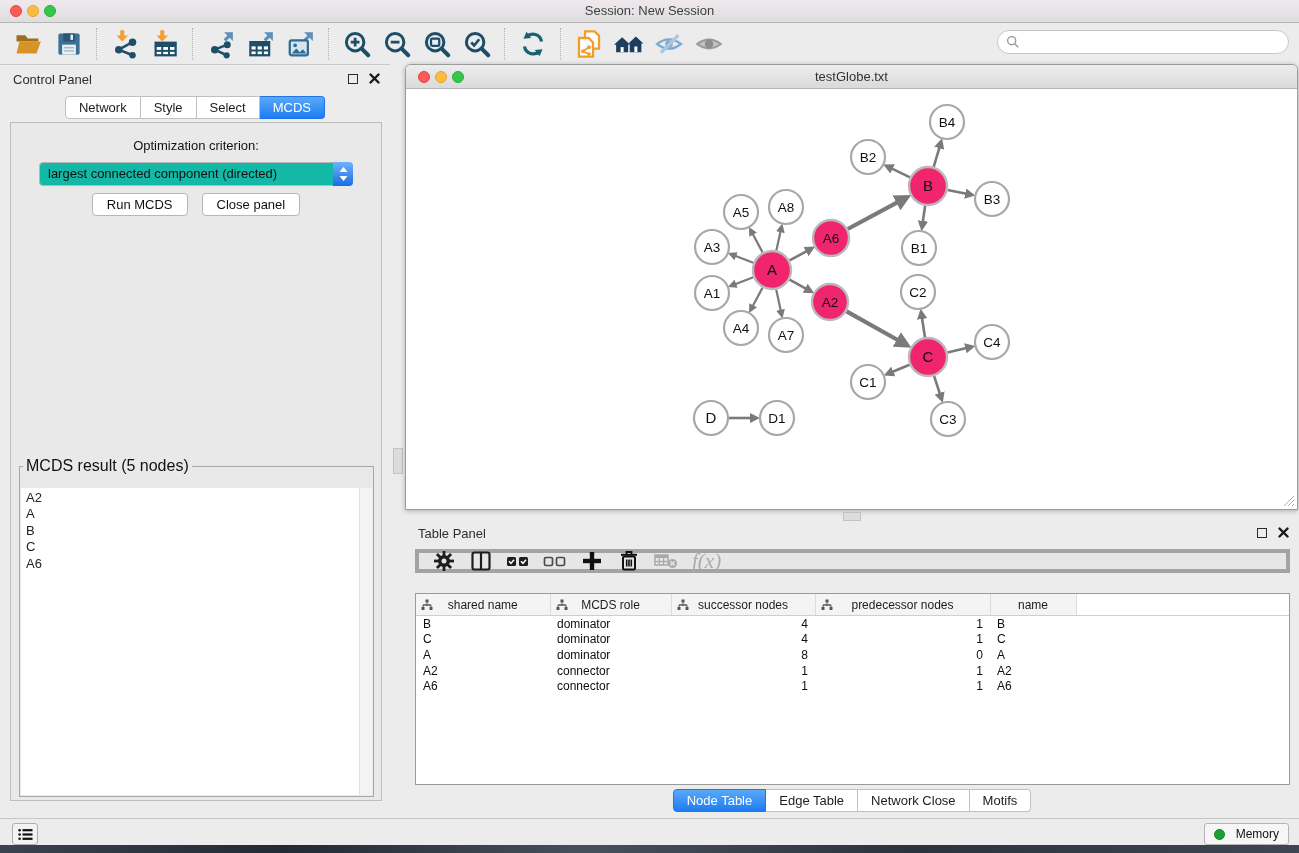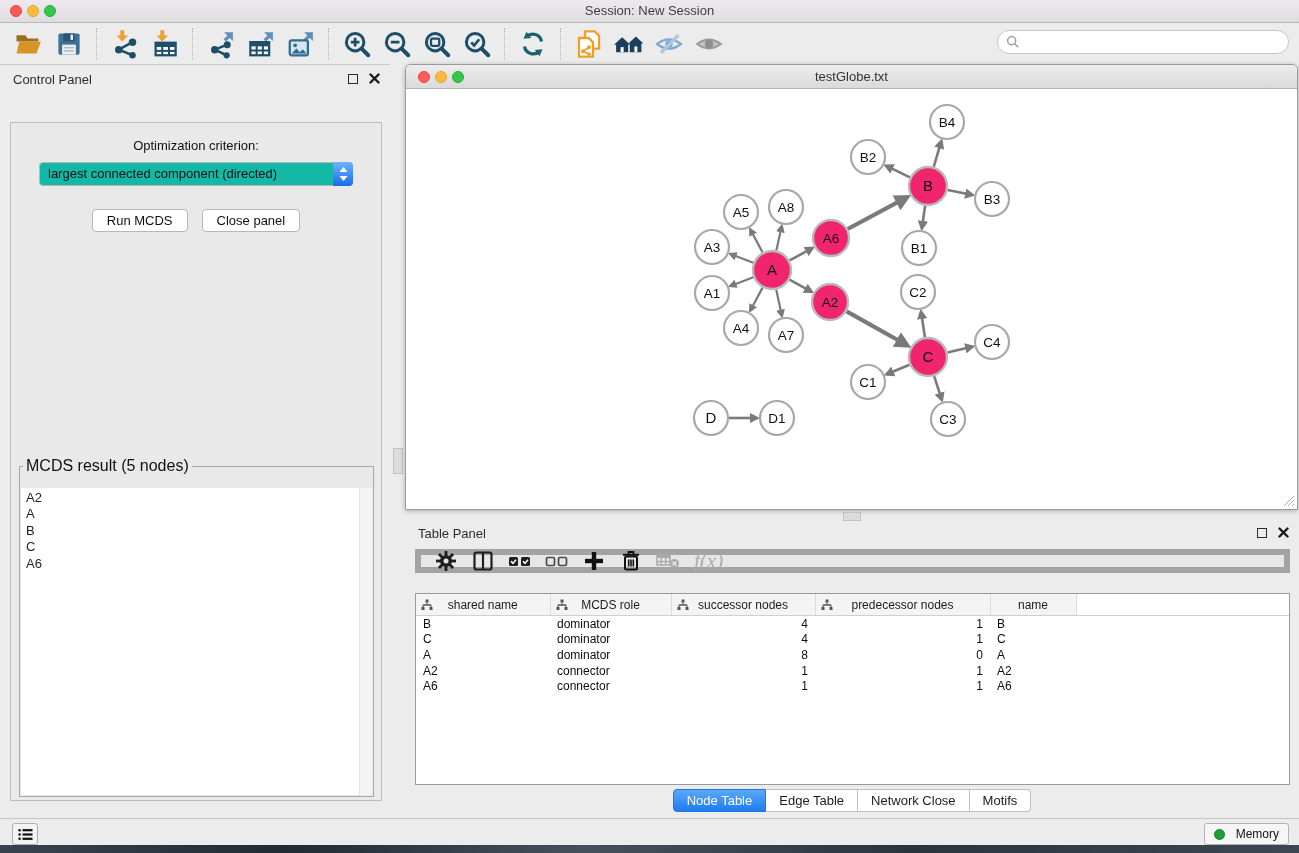--- a/index.html
+++ b/index.html
@@ -32,21 +32,21 @@
   .tab{font-size:13px;line-height:19px;padding:1px 13px;background:#fff;border:1px solid #c0c0c0;border-left:none;color:#1c1c1c;cursor:default}
   .tab:first-child{border-left:1px solid #c0c0c0;border-radius:4px 0 0 4px}
   .tab:last-child{border-radius:0 4px 4px 0}
   .tab.selected{background:linear-gradient(#5aa9f8,#1e7cf2);border-color:#1e74e8;color:#fff}
   .cp-content{position:absolute;left:10px;right:8px;top:57px;bottom:18px;border:1px solid #bdbdbd;background:#e9e9e9}
   .opt-label{text-align:center;font-size:13px;margin-top:15px;color:#111}
   .criterion{position:relative;margin:9px auto 0;width:314px;height:24px;background:#14b8a6;border:1px solid #b7b7b7;
      border-radius:4px;box-sizing:border-box;font-size:13px;line-height:22px;padding-left:8px;color:#111}
   .stepper{position:absolute;right:-1px;top:-1px;bottom:-1px;width:20px;border-radius:0 4px 4px 0;
      background:linear-gradient(#6fb3fa,#1b6ce5);display:flex;flex-direction:column;align-items:center;justify-content:center;gap:2px}
-  .cp-buttons{display:flex;justify-content:center;gap:14px;margin-top:23px}
+  .cp-buttons{display:flex;justify-content:center;gap:14px;margin-top:7px}
   .btn{background:#fff;border:1px solid #b7b7b7;border-radius:4px;font-size:13px;line-height:17px;padding:2px 14px;color:#111;font-family:"Liberation Sans",sans-serif}
   .result-box{position:absolute;left:8px;right:7px;top:334px;bottom:3px;border:1px solid #a7a7a7;margin:0;padding:0}
   .result-box legend{font-size:16px;color:#111;margin-left:3px;padding:0 3px}
   .result-list{position:absolute;left:1px;right:1px;top:13px;bottom:1px;background:#fff;overflow:hidden;
      font-size:13px;line-height:16.4px;padding:2px 0 0 5px;box-sizing:border-box}
   .scrollstrip{position:absolute;right:1px;top:13px;bottom:1px;width:12px;background:#f3f3f3;border-left:1px solid #e3e3e3}
   .v-grip{position:absolute;left:393px;top:448px;width:8px;height:24px;background:#dcdcdc;border:1px solid #c2c2c2}
   
   .network-window{position:absolute;left:405px;top:64px;width:893px;height:446px;background:#fff;
      border:1px solid #9b9b9b;border-radius:6px 6px 0 0;box-shadow:0 1px 5px rgba(0,0,0,.28);box-sizing:border-box}
@@ -54,21 +54,21 @@
      border-bottom:1px solid #b5b5b5;border-radius:5px 5px 0 0}
   .net-titlebar .title{text-align:center;font-size:13px;line-height:23px;color:#333}
   .net-titlebar .tl{top:6px}
   .net-titlebar .tl.red{left:12px}.net-titlebar .tl.yel{left:29px}.net-titlebar .tl.grn{left:46px}
   .net-canvas{position:absolute;left:0;top:24px;right:0;bottom:0;background:#fff;overflow:hidden}
   .resize-grip{position:absolute;right:2px;bottom:2px}
   .h-grip{position:absolute;left:843px;top:512px;width:16px;height:7px;background:#dcdcdc;border:1px solid #c2c2c2}
   
   .table-panel{position:absolute;left:405px;top:519px;width:894px;height:299px}
   .tp-toolbar{position:absolute;left:10px;right:9px;top:30px;height:24px;background:#e6e6e6;
-      border:6px solid #a3a3a3;display:flex;align-items:center;padding-left:10px;box-sizing:border-box}
+      border:4px solid #a3a3a3;display:flex;align-items:center;padding-left:10px;box-sizing:border-box}
   .tp-btn{width:30px;height:30px;display:flex;align-items:center;justify-content:center;margin-right:7px;flex:none}
   .tp-table-wrap{position:absolute;left:10px;right:9px;top:74px;height:192px;background:#fff;border:1px solid #9a9a9a;overflow:hidden;box-sizing:border-box}
   table.nt{border-collapse:collapse;table-layout:fixed;width:100%;font-size:12px}
   table.nt th{height:21px;background:#f4f4f4;border-right:1px solid #dcdcdc;border-bottom:1px solid #cfcfcf;
       font-weight:normal;color:#1c1c1c;padding:0;white-space:nowrap;overflow:hidden}
   table.nt th .thwrap{display:flex;align-items:center;justify-content:center;gap:6px;position:relative}
   table.nt th .hicon{position:absolute;left:5px;top:1px}
   table.nt th.filler{background:#fff;border-right:none}
   table.nt td{height:15.6px;padding:0 7px;color:#0d0d0d;white-space:nowrap;overflow:hidden}
   table.nt td.r{text-align:right}
@@ -245,20 +245,26 @@
   <div class="panel-head">
     <span class="ptitle">Control Panel</span>
     <span class="win-btns">
       <span class="float-btn"></span>
       <svg width="11" height="11" viewBox="0 0 11 11">
         <line x1="1.5" y1="1.5" x2="9.5" y2="9.5" stroke="#1a1a1a" stroke-width="2.4" stroke-linecap="round"></line>
         <line x1="9.5" y1="1.5" x2="1.5" y2="9.5" stroke="#1a1a1a" stroke-width="2.4" stroke-linecap="round"></line>
       </svg>
     </span>
   </div>
+  <div class="tabs-row">
+      <span class="tab">Network</span>
+      <span class="tab">Style</span>
+      <span class="tab">Select</span>
+      <span class="tab selected">MCDS</span>
+    </div>
   <div class="cp-content">
     <div class="opt-label">Optimization criterion:</div>
     <div class="criterion">
       <span>largest connected component (directed)</span>
       <span class="stepper">
         <svg width="9" height="6" viewBox="0 0 9 6">
             <path d="M4.5 0L8.5 5H.5z" fill="#fff"></path>
           </svg>
         <svg width="9" height="6" viewBox="0 0 9 6">
             <path d="M4.5 6L.5 1h8z" fill="#fff"></path>

